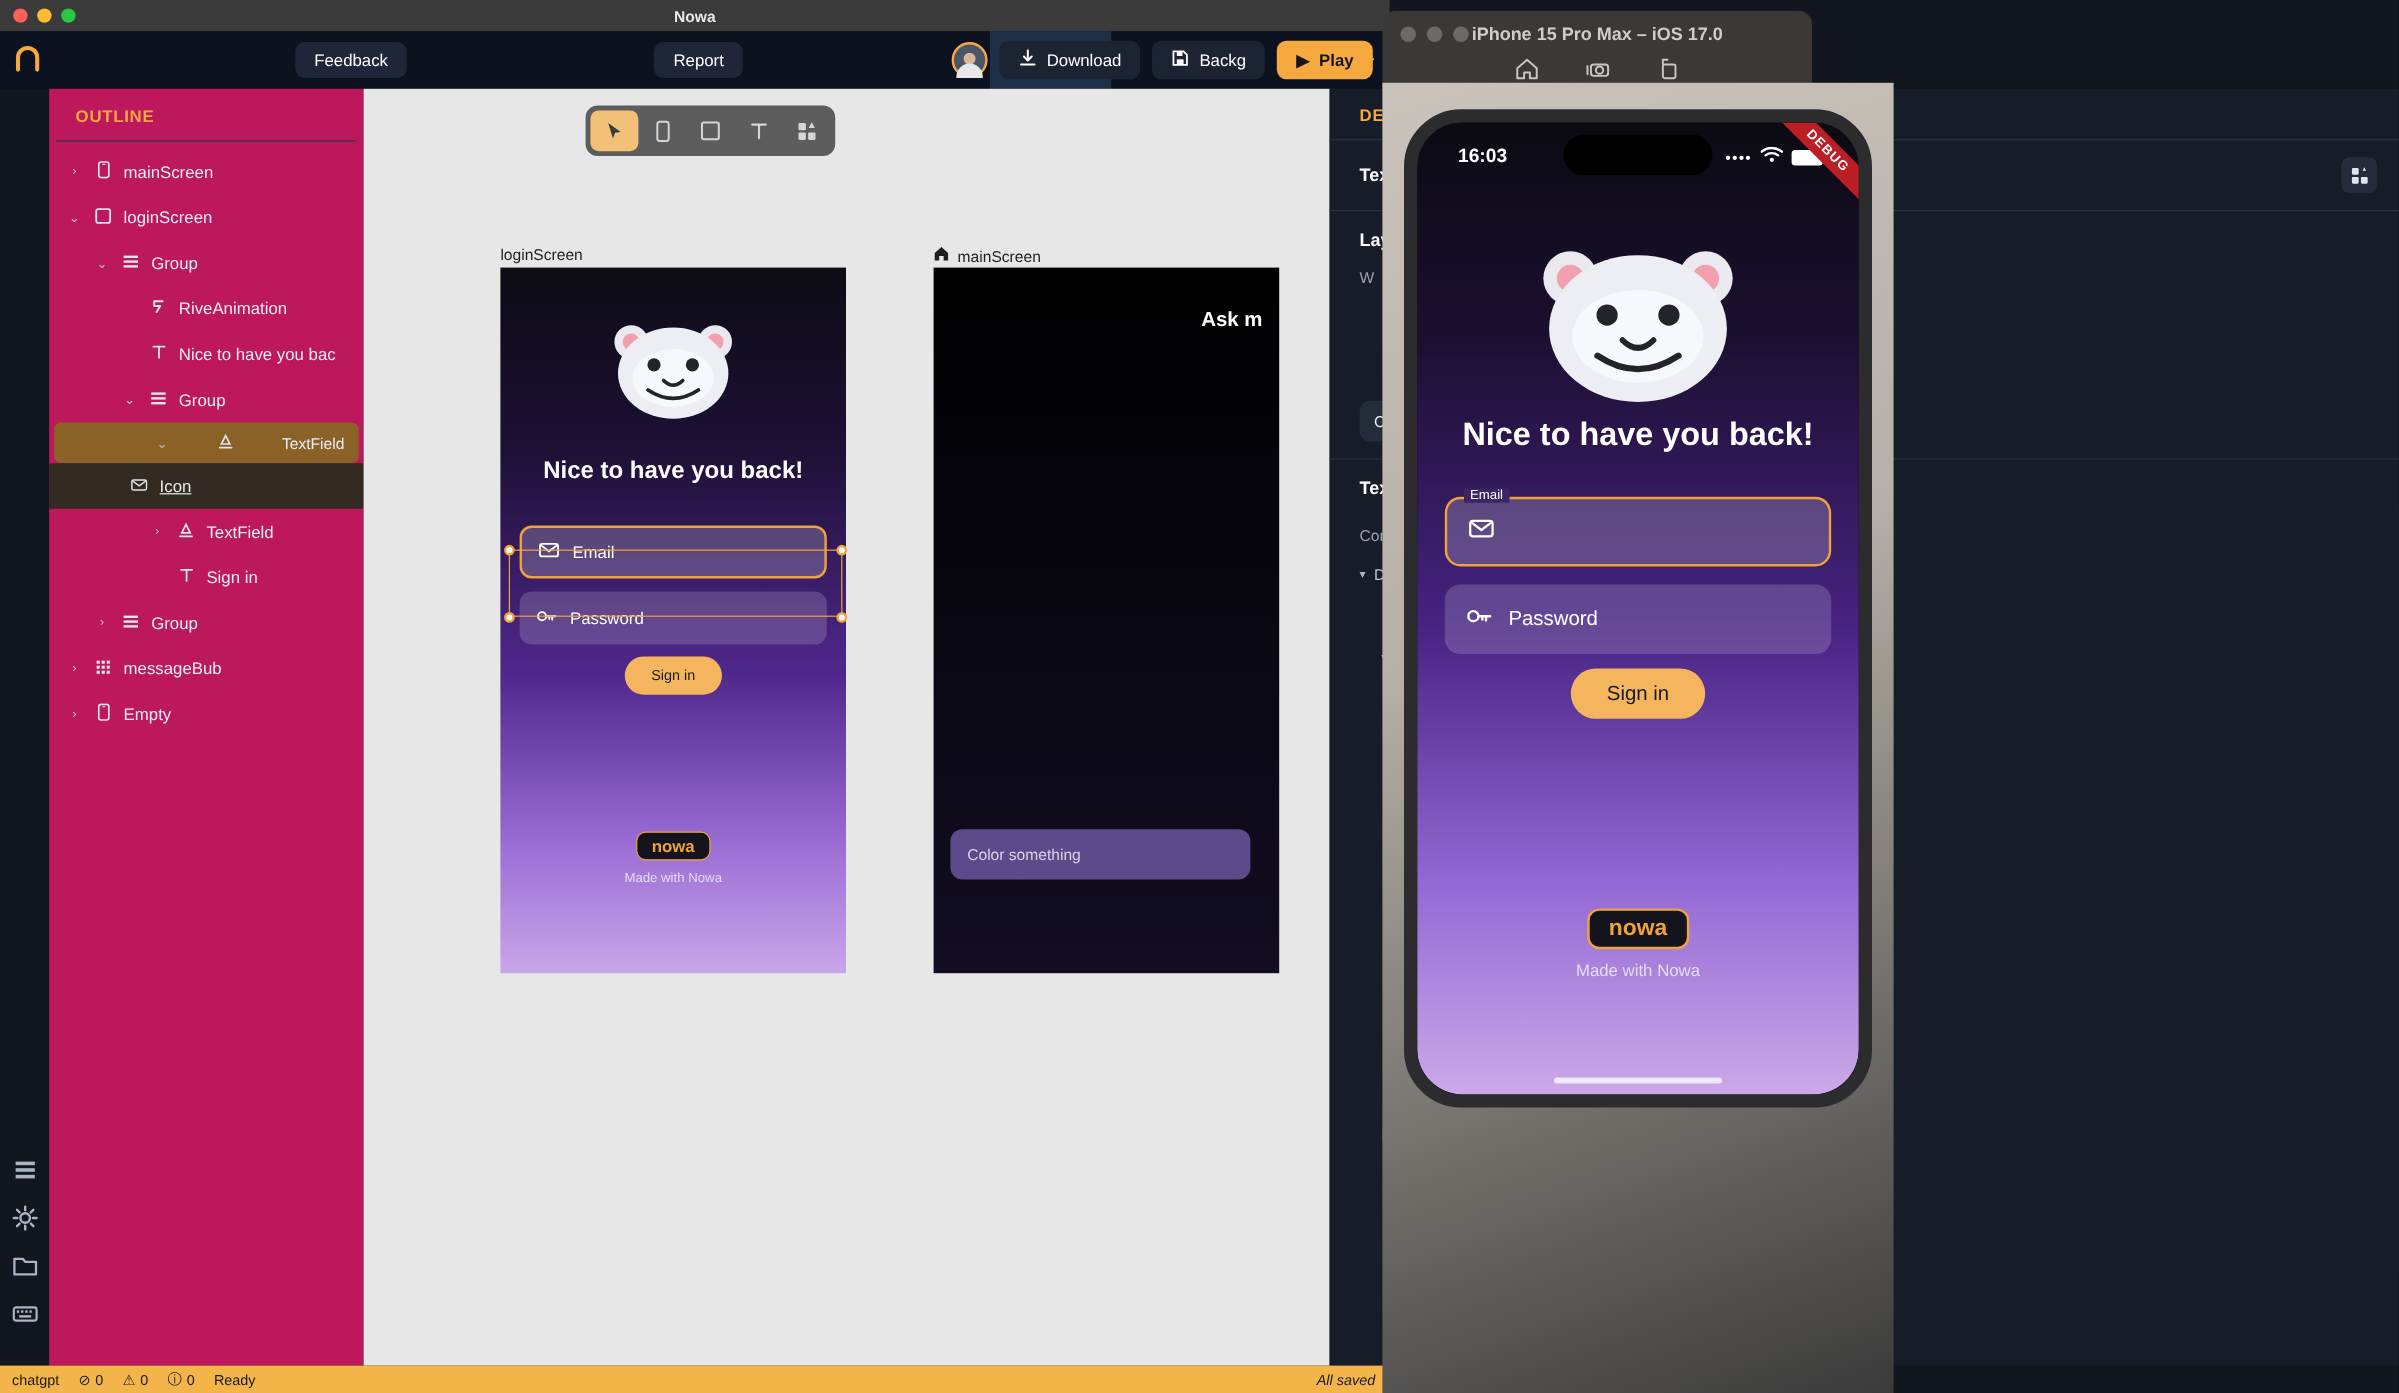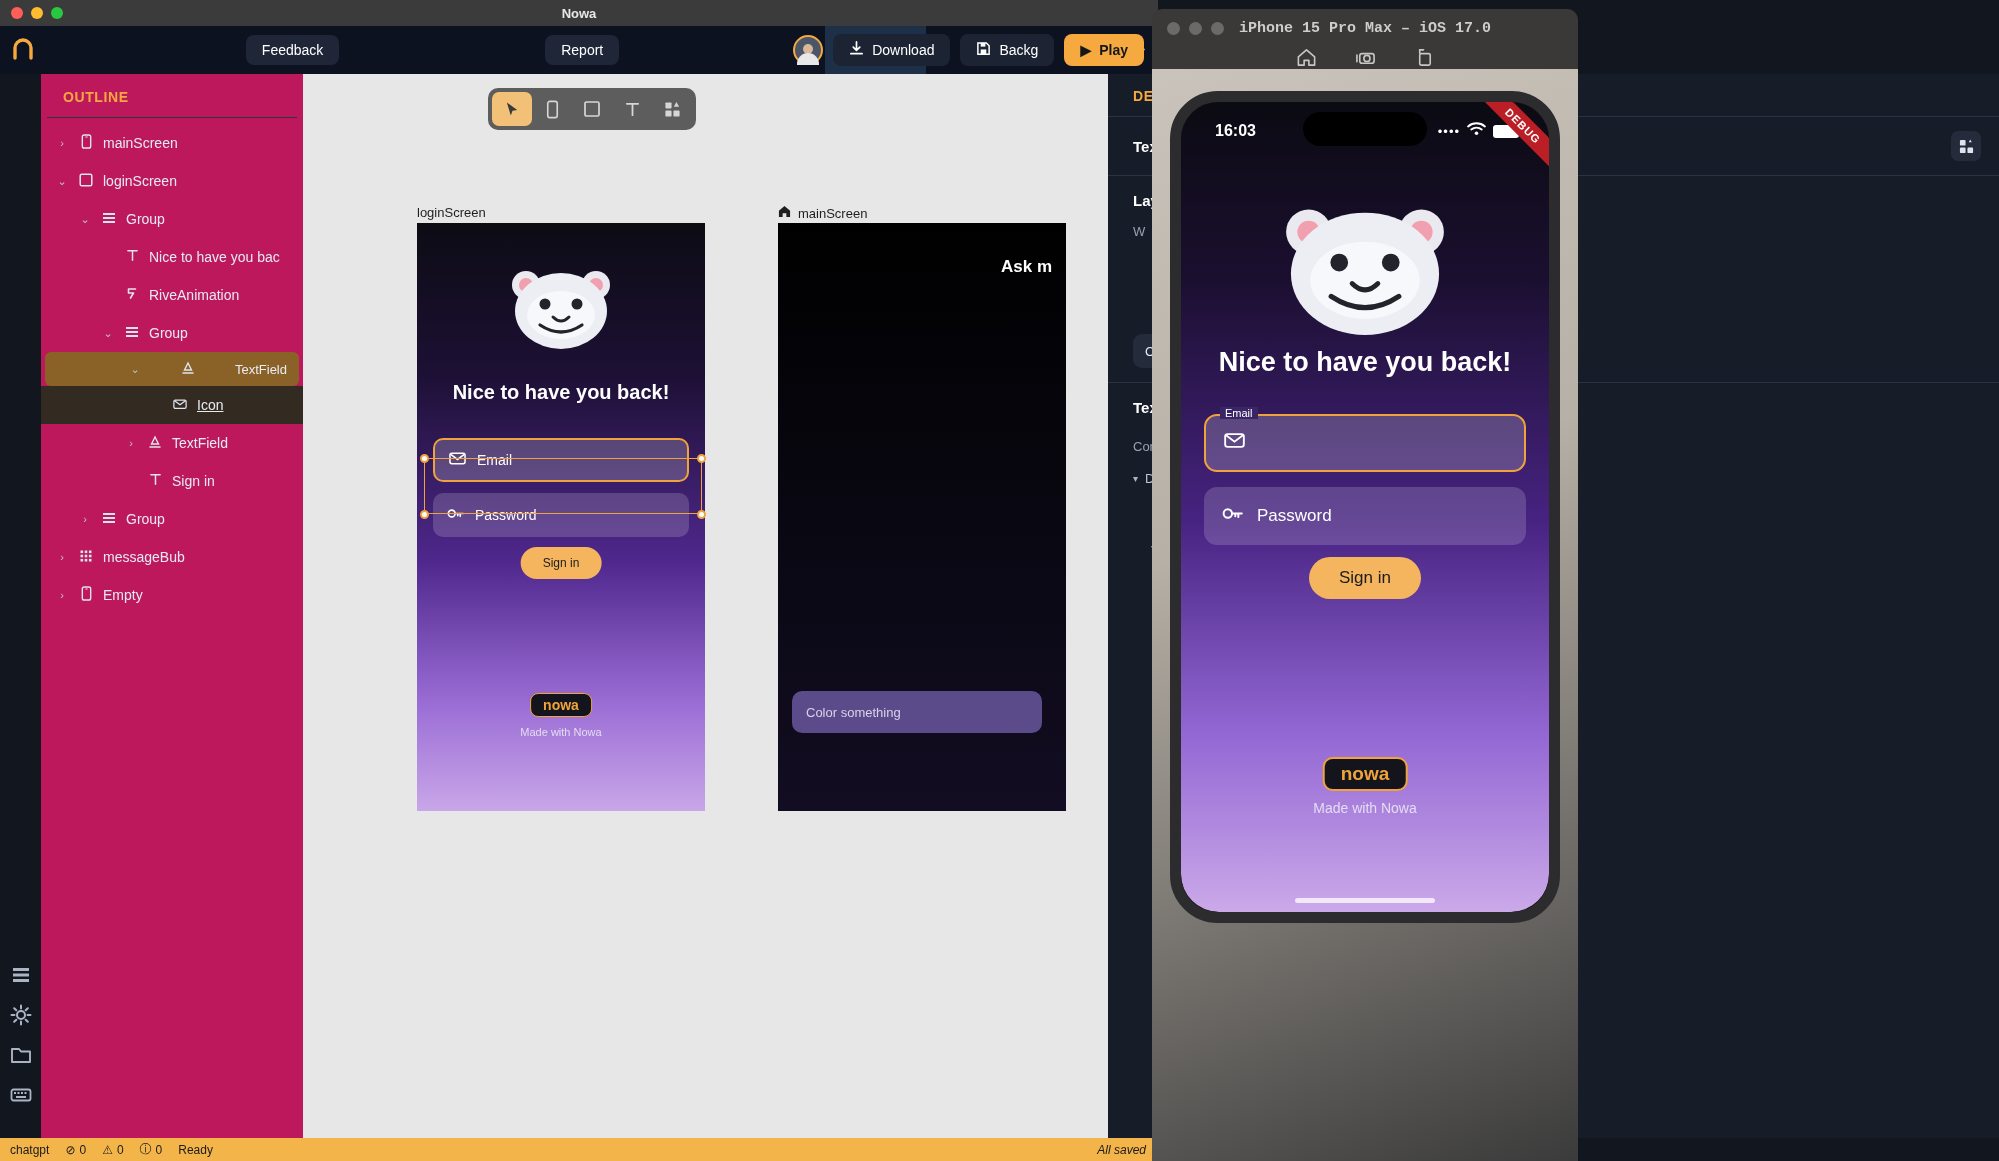--- a/index.html
+++ b/index.html
@@ -209,22 +209,22 @@
     color: #1b1b1b; font-size: 12px; padding: 0 10px; gap: 16px;
   }
   .sb-right { position: absolute; right: 12px; font-style: italic; }
   .sb-item { display: flex; align-items: center; gap: 4px; }
 
   
   .sim {
     position: absolute; left: 1152px; top: 9px; width: 426px; height: 1152px;
   }
   .sim-chrome {
-    position: absolute; left: 0; top: 0; width: 426px; height: 66px;
-    background: #3a3937; border-radius: 11px 11px 0 0; font-family: Liberation Mono, monospace;
+    position: absolute; left: 0; top: 0; width: 358px; height: 66px;
+    background: #3a3937; border-radius: 11px 11px 0 0;
   }
   .sim-traffic { display: flex; gap: 9px; padding: 13px 0 0 15px; }
   .sim-dot { width: 13px; height: 13px; border-radius: 50%; background: #6b6a68; }
   .sim-title {
     position: absolute; left: 0; right: 0; top: 11px; text-align: center;
     color: #cfcdc9; font-size: 15px; font-weight: bold;
   }
   .sim-tools {
     position: absolute; left: 0; right: 0; top: 38px;
     display: flex; justify-content: center; gap: 38px; color: #c9c7c3;
@@ -385,50 +385,50 @@
         <span class="chev">⌄</span>
         <span class="nicon"><svg width="14" height="12" viewBox="0 0 14 12">
             <rect x="1" y="1" width="12" height="2" fill="#dfe5ee"></rect>
             <rect x="1" y="5" width="12" height="2" fill="#dfe5ee"></rect>
             <rect x="1" y="9" width="12" height="2" fill="#dfe5ee"></rect>
           </svg></span>
         <span>Group</span>
       </div>
       <div class="node" style="padding-left: 60px;">
         <span class="chev"></span>
+        <span class="nicon"><svg width="14" height="14" viewBox="0 0 14 14">
+            <path d="M10.5 2H3.5v4h5l-3 5" fill="none" stroke="#dfe5ee" stroke-width="1.6" stroke-linecap="round" stroke-linejoin="round"></path>
+          </svg></span>
+        <span>RiveAnimation</span>
+      </div>
+      <div class="node" style="padding-left: 60px;">
+        <span class="chev"></span>
         <span class="nicon"><svg width="13" height="13" viewBox="0 0 14 14">
             <path d="M2 2h10M7 2v10" fill="none" stroke="#dfe5ee" stroke-width="1.6" stroke-linecap="round"></path>
           </svg></span>
         <span>Nice to have you bac</span>
-      </div>
-      <div class="node" style="padding-left: 60px;">
-        <span class="chev"></span>
-        <span class="nicon"><svg width="14" height="14" viewBox="0 0 14 14">
-            <path d="M10.5 2H3.5v4h5l-3 5" fill="none" stroke="#dfe5ee" stroke-width="1.6" stroke-linecap="round" stroke-linejoin="round"></path>
-          </svg></span>
-        <span>RiveAnimation</span>
       </div>
       <div class="node" style="padding-left: 60px;">
         <span class="chev">⌄</span>
         <span class="nicon"><svg width="14" height="12" viewBox="0 0 14 12">
             <rect x="1" y="1" width="12" height="2" fill="#dfe5ee"></rect>
             <rect x="1" y="5" width="12" height="2" fill="#dfe5ee"></rect>
             <rect x="1" y="9" width="12" height="2" fill="#dfe5ee"></rect>
           </svg></span>
         <span>Group</span>
       </div>
       <div class="node sel" style="padding-left: 83px;">
         <span class="chev">⌄</span>
         <span class="nicon"><svg width="14" height="14" viewBox="0 0 14 14">
             <path d="M7 2 10.5 9h-7z" fill="none" stroke="#dfe5ee" stroke-width="1.4"></path>
             <path d="M2 12h10" stroke="#dfe5ee" stroke-width="1.5" stroke-linecap="round"></path>
           </svg></span>
         <span>TextField</span>
       </div>
-      <div class="node child-sel" style="padding-left: 108px; text-decoration: underline;">
+      <div class="node child-sel" style="padding-left: 44px; text-decoration: underline;">
         <span class="chev"></span>
         <span class="nicon"><svg width="14" height="14" viewBox="0 0 16 16">
             <rect x="1" y="3.5" width="14" height="9.5" rx="1.6" fill="none" stroke="#dfe5ee" stroke-width="1.4"></rect>
             <path d="M1.8 4.4 8 8.9l6.2-4.5" fill="none" stroke="#dfe5ee" stroke-width="1.4"></path>
           </svg></span>
         <span>Icon</span>
       </div>
       <div class="node" style="padding-left: 83px;">
         <span class="chev">›</span>
         <span class="nicon"><svg width="14" height="14" viewBox="0 0 14 14">

